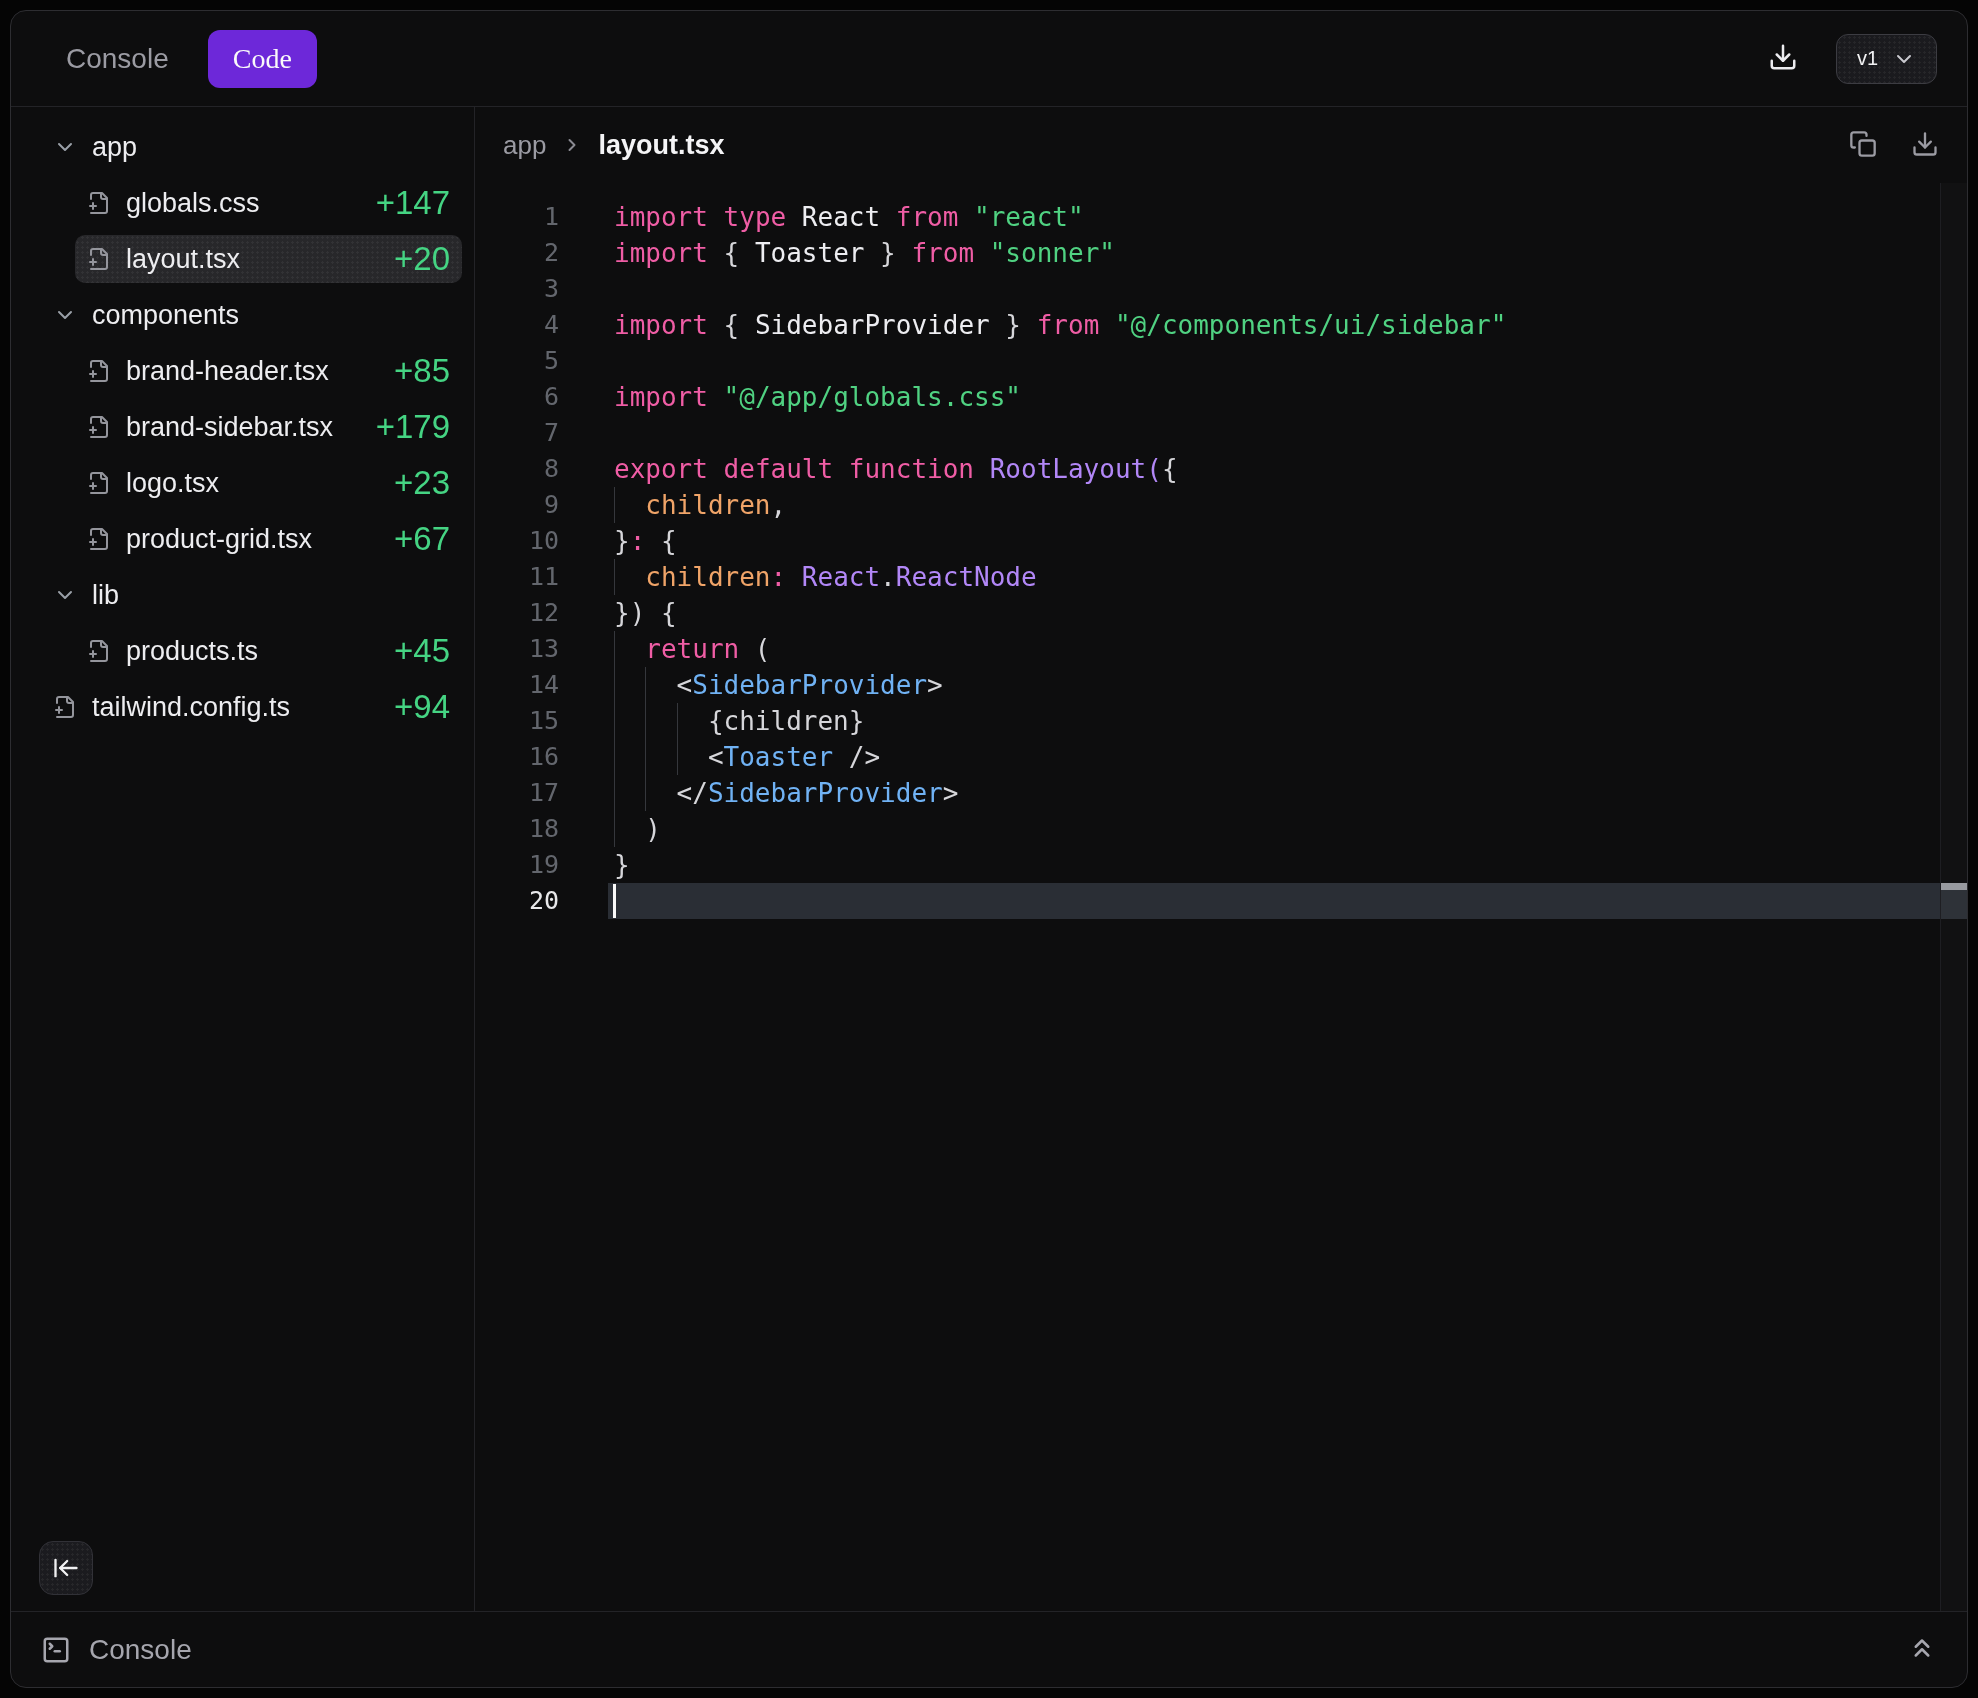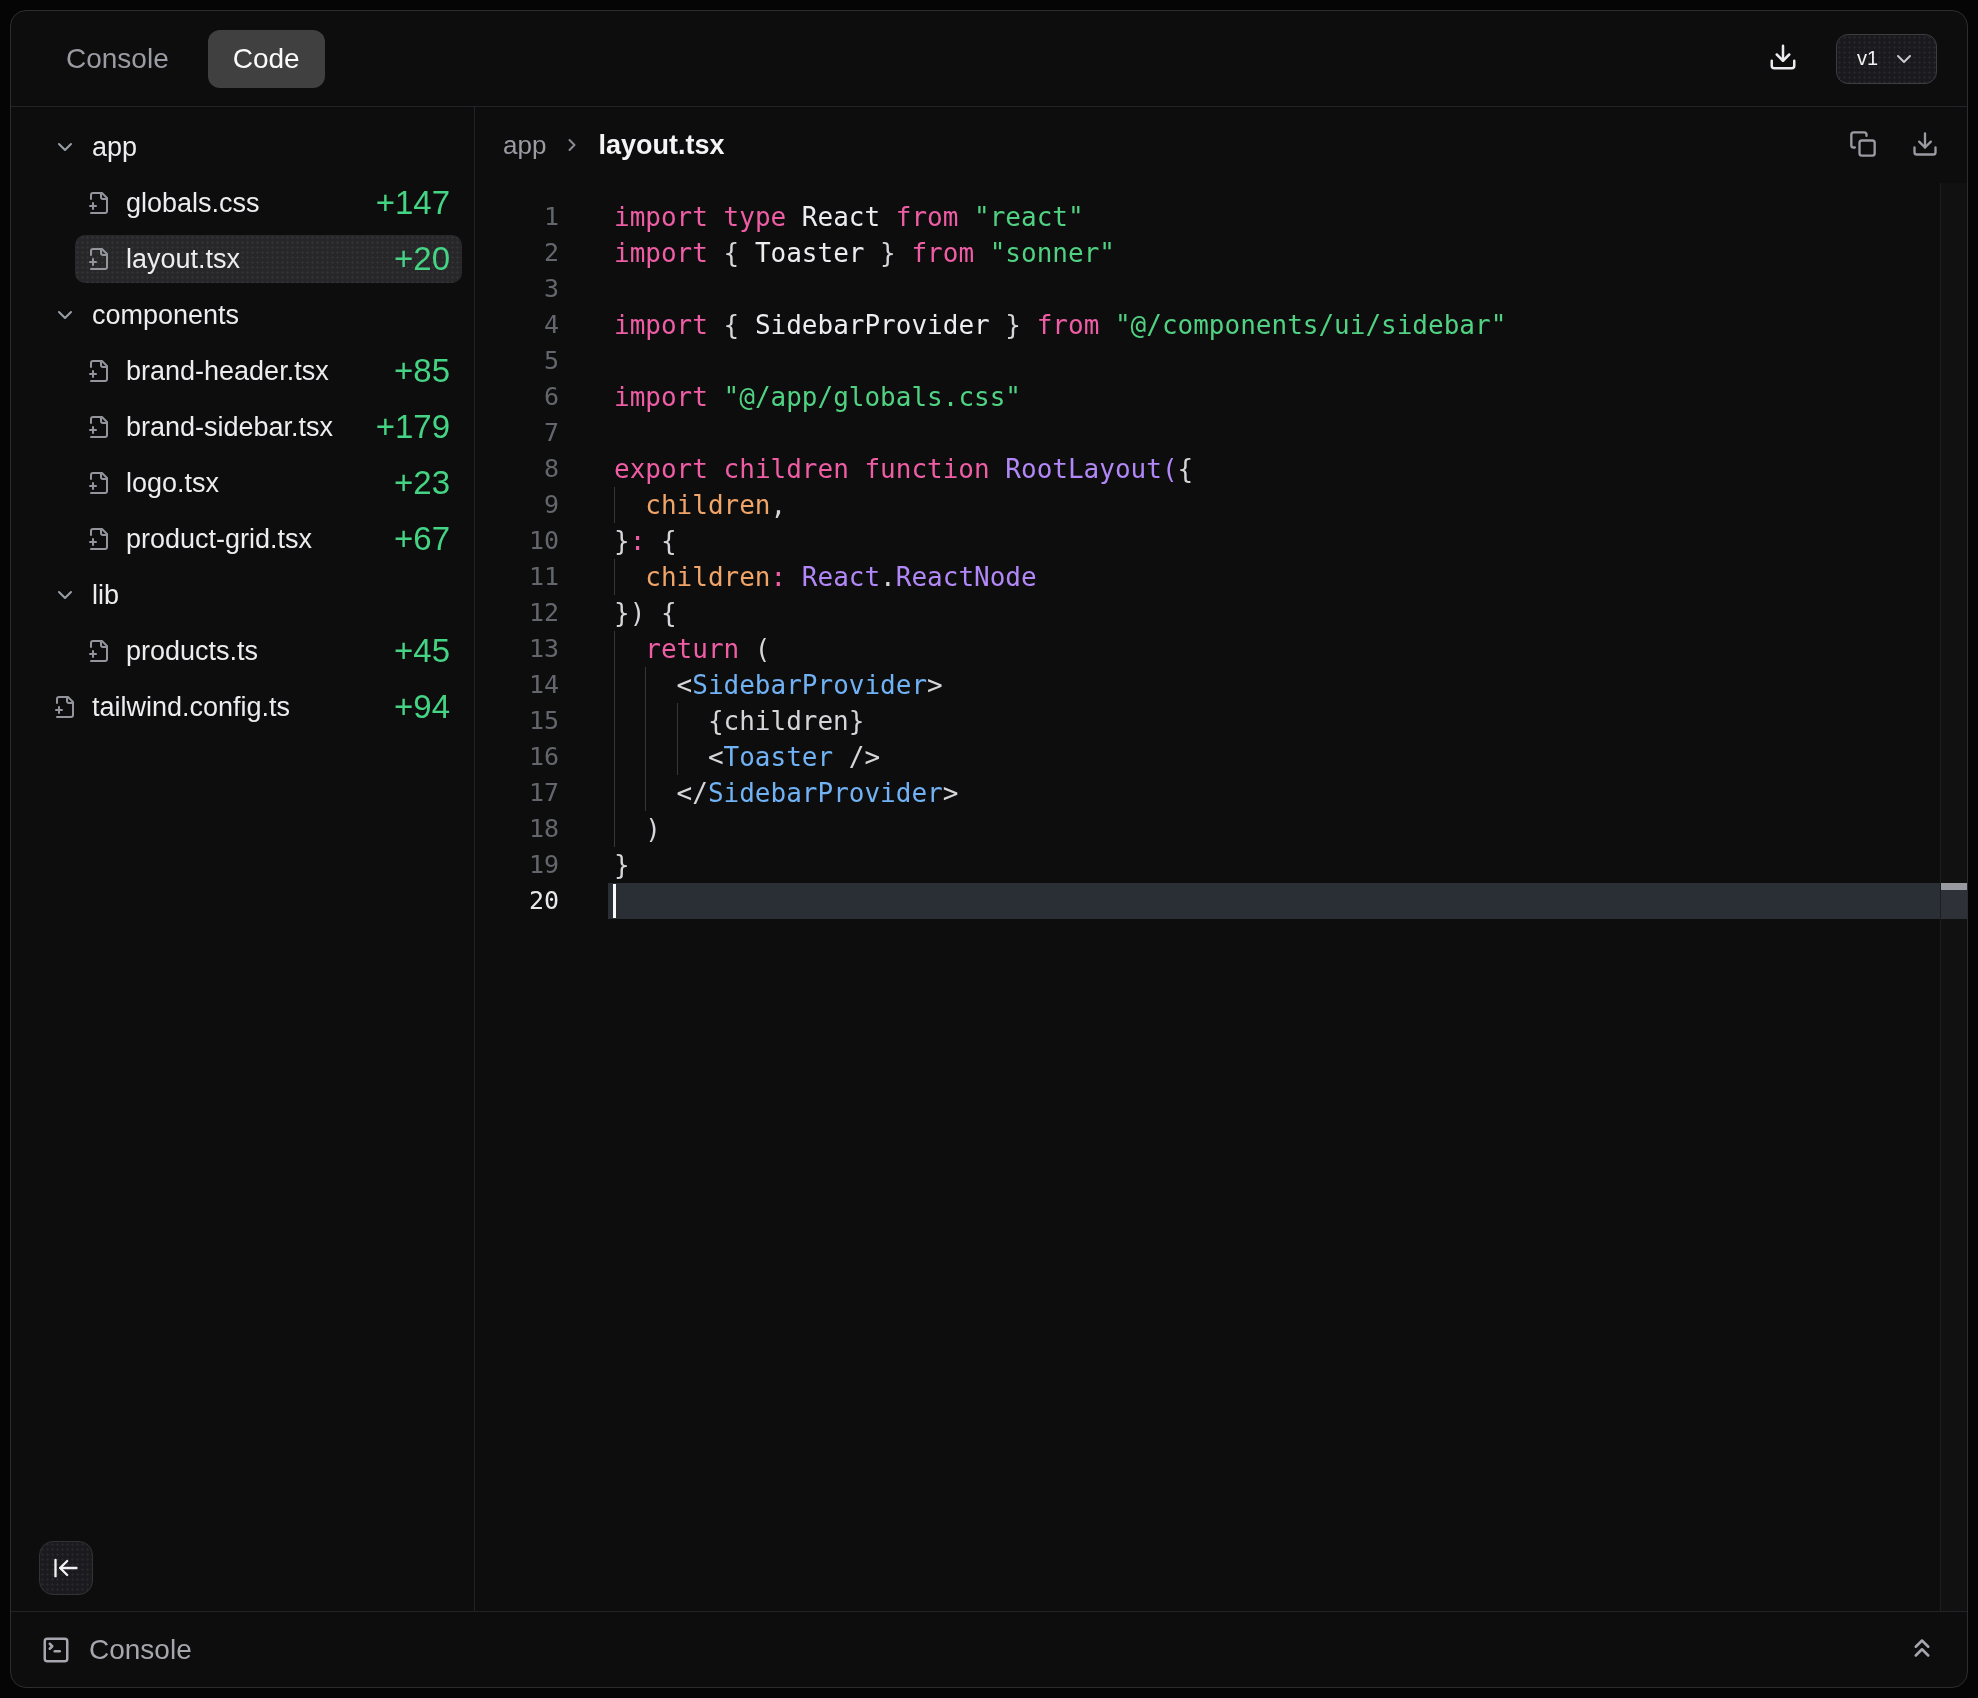--- a/index.html
+++ b/index.html
@@ -10,21 +10,21 @@
   .dots { background-image:radial-gradient(rgba(255,255,255,0.05) 1px, transparent 1.3px);
           background-size:5px 5px; }
   .icon { display:inline-flex; align-items:center; justify-content:center; flex:none; }
   .icon svg { width:100%; height:100%; }
 
   
   .topbar { height:96px; flex:none; display:flex; align-items:center; padding:0 30px;
             border-bottom:1px solid #232327; gap:14px; }
   .tab { font-size:28px; border:none; cursor:pointer; background:transparent; color:#9b9ba3;
          padding:13px 25px; border-radius:12px; font-family:inherit; }
-  .tab.active { background-color:#404040; color:#fafafa; }
+  .tab.active { background-color:#6d28d9; color:#fafafa;font-family:Liberation Serif, serif; }
   .topbar-right { margin-left:auto; display:flex; align-items:center; gap:38px; }
   .icon-btn { background:transparent; border:none; cursor:pointer; color:#9b9ba3; padding:0; }
   .icon-btn.light { color:#ececf0; }
   .i20 { width:20px; height:20px; } .i24 { width:24px; height:24px; }
   .i28 { width:28px; height:28px; } .i30 { width:30px; height:30px; }
   .version-btn { display:flex; align-items:center; gap:14px; background-color:#1a1a1e;
                  border:1px solid #3c3c42; border-radius:12px; padding:12px 20px;
                  color:#f2f2f4; font-size:20px; cursor:pointer; font-family:inherit; }
   .version-btn .icon { color:#c9c9cf; }
 
@@ -305,21 +305,21 @@
             <div class="code-line">
               <span class="ln">6</span>
               <div class="line-content"><span class="tok kw">import </span><span class="tok str">"@/app/globals.css"</span></div>
             </div>
             <div class="code-line">
               <span class="ln">7</span>
               <div class="line-content"></div>
             </div>
             <div class="code-line">
               <span class="ln">8</span>
-              <div class="line-content"><span class="tok kw">export children function </span><span class="tok type">RootLayout(</span><span class="tok pn">{</span></div>
+              <div class="line-content"><span class="tok kw">export default function </span><span class="tok type">RootLayout(</span><span class="tok pn">{</span></div>
             </div>
             <div class="code-line">
               <span class="ln">9</span>
               <div class="line-content"><span class="indent-guide"></span><span class="tok prop">children</span><span class="tok pn">,</span></div>
             </div>
             <div class="code-line">
               <span class="ln">10</span>
               <div class="line-content"><span class="tok pn">}</span><span class="tok kw">:</span><span class="tok pn"> {</span></div>
             </div>
             <div class="code-line">

